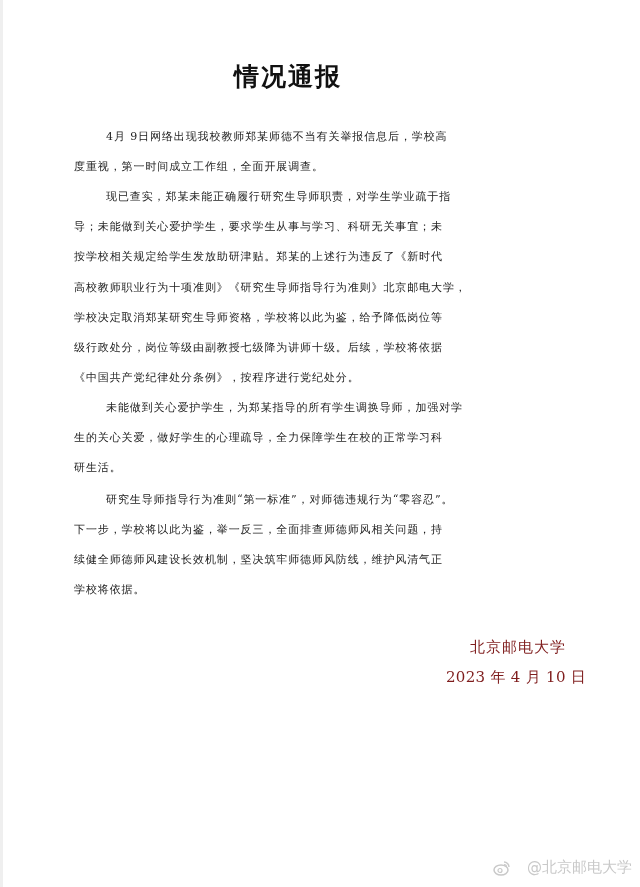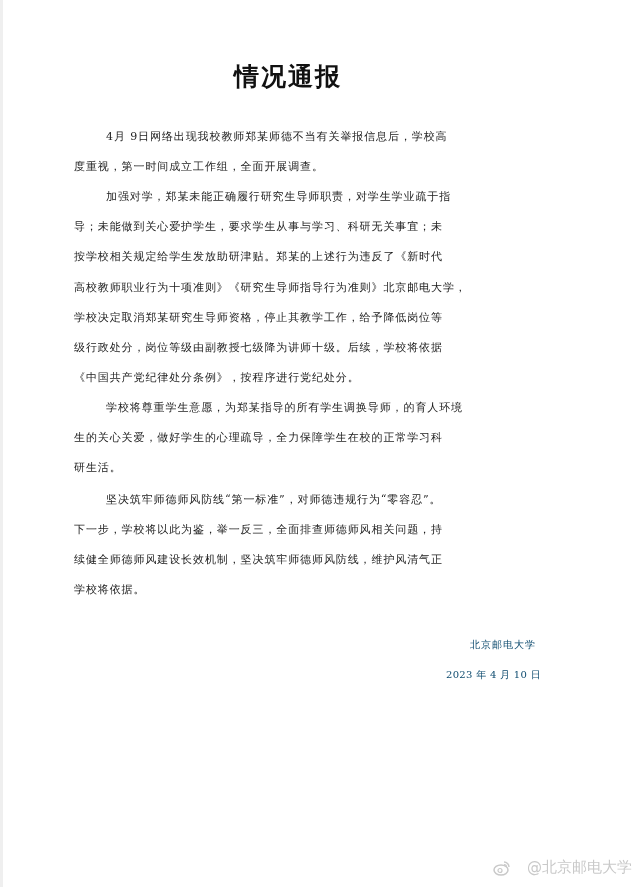--- a/index.html
+++ b/index.html
@@ -10,50 +10,50 @@
     .edge { position: absolute; left: 0; top: 0; width: 3px; height: 887px; background: #efefef; }
     .title {
       position: absolute; left: 0; width: 576px; top: 60px; text-align: center;
       font-size: 25px; font-weight: bold; letter-spacing: 2px; color: #111;
     }
     .line {
       position: absolute; left: 74px; width: 500px; font-size: 11px; white-space: nowrap;
       letter-spacing: 0.9px; color: #1c1c1c; line-height: 20px;
     }
     .line.indent { left: 106px; }
-    .sig { position: absolute; font-size: 10px; color: #0c4a6e; white-space: nowrap; letter-spacing: 1px; }
+    .sig { position: absolute; font-size: 15px; color: #7f1d1d; white-space: nowrap; letter-spacing: 1px; }
     .watermark {
       position: absolute; right: 8px; top: 858px; font-family: "DejaVu Sans", sans-serif;
       font-size: 15px; color: #c9c9c9; white-space: nowrap; display: flex; align-items: center; gap: 16px;
     }
     .wb-icon { display: inline-block; width: 18px; height: 16px; }
   </style>
 </head>
 <body>
 
 <div class="edge"></div>
 
 <div class="title">情况通报</div>
 
 <div class="line indent" style="top:127px">4月 9日网络出现我校教师郑某师德不当有关举报信息后，学校高</div>
 <div class="line" style="top:157px">度重视，第一时间成立工作组，全面开展调查。</div>
 
-<div class="line indent" style="top:187px">加强对学，郑某未能正确履行研究生导师职责，对学生学业疏于指</div>
+<div class="line indent" style="top:187px">现已查实，郑某未能正确履行研究生导师职责，对学生学业疏于指</div>
 <div class="line" style="top:217px">导；未能做到关心爱护学生，要求学生从事与学习、科研无关事宜；未</div>
 <div class="line" style="top:247px">按学校相关规定给学生发放助研津贴。郑某的上述行为违反了《新时代</div>
 <div class="line" style="top:278px">高校教师职业行为十项准则》《研究生导师指导行为准则》北京邮电大学，</div>
-<div class="line" style="top:308px">学校决定取消郑某研究生导师资格，停止其教学工作，给予降低岗位等</div>
+<div class="line" style="top:308px">学校决定取消郑某研究生导师资格，学校将以此为鉴，给予降低岗位等</div>
 <div class="line" style="top:338px">级行政处分，岗位等级由副教授七级降为讲师十级。后续，学校将依据</div>
 <div class="line" style="top:368px">《中国共产党纪律处分条例》，按程序进行党纪处分。</div>
 
-<div class="line indent" style="top:398px">学校将尊重学生意愿，为郑某指导的所有学生调换导师，的育人环境</div>
+<div class="line indent" style="top:398px">未能做到关心爱护学生，为郑某指导的所有学生调换导师，加强对学</div>
 <div class="line" style="top:428px">生的关心关爱，做好学生的心理疏导，全力保障学生在校的正常学习科</div>
 <div class="line" style="top:458px">研生活。</div>
 
-<div class="line indent" style="top:490px">坚决筑牢师德师风防线“第一标准”，对师德违规行为“零容忍”。</div>
+<div class="line indent" style="top:490px">研究生导师指导行为准则“第一标准”，对师德违规行为“零容忍”。</div>
 <div class="line" style="top:520px">下一步，学校将以此为鉴，举一反三，全面排查师德师风相关问题，持</div>
 <div class="line" style="top:550px">续健全师德师风建设长效机制，坚决筑牢师德师风防线，维护风清气正</div>
 <div class="line" style="top:580px">学校将依据。</div>
 
 <div class="sig" style="left:470px; top:638px;">北京邮电大学</div>
 <div class="sig" style="left:446px; top:668px; letter-spacing:0.3px;">2023 年 4 月 10 日</div>
 
 <div class="watermark">
   <span class="wb-icon">
     <svg width="18" height="16" viewBox="0 0 18 16">

